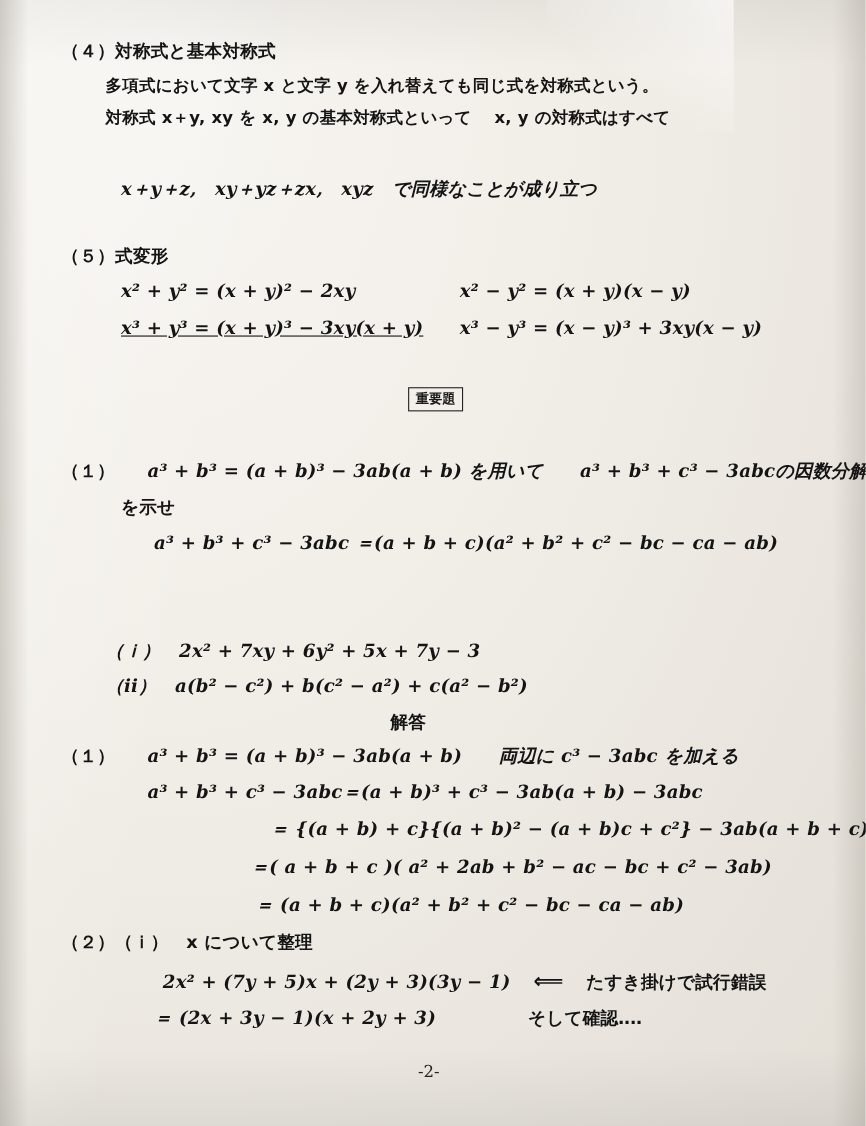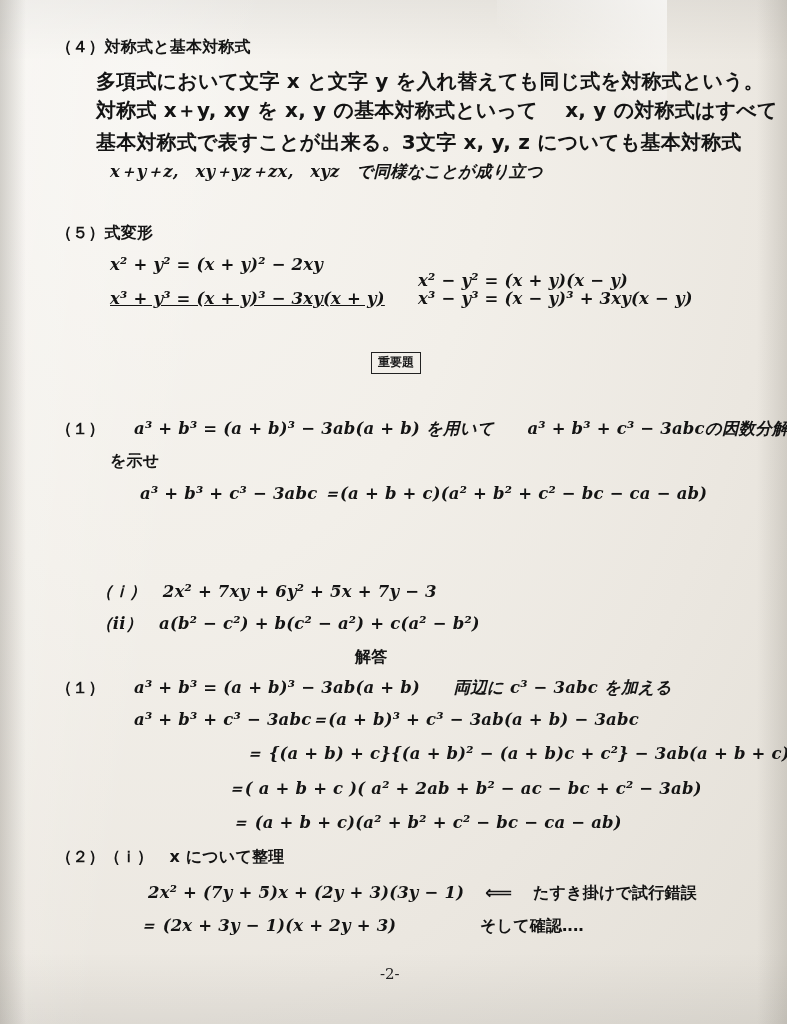--- a/index.html
+++ b/index.html
@@ -74,21 +74,21 @@
   }
   .math {
     font-family: "DejaVu Serif", serif;
     font-style: italic;
     font-weight: 600;
     font-size: 16.5px;
   }
   .mix {
     font-family: "DejaVu Sans", sans-serif;
     font-weight: 600;
-    font-size: 20px;
+    font-size: 15px;
   }
   .boxed {
     position: absolute;
     font-family: "DejaVu Sans", sans-serif;
     font-weight: 700;
     font-size: 12px;
     border: 1.4px solid #222;
     padding: 1px 6px 2px 6px;
   }
   .pagenum {
@@ -114,28 +114,27 @@
 <div class="crease"></div>
 
 <div class="content">
 
   <div class="line jp" style="left:56px; top:38px;">（４）対称式と基本対称式</div>
 
   <div class="line mix" style="left:96px; top:70px;">多項式において文字 x と文字 y を入れ替えても同じ式を対称式という。</div>
 
   <div class="line mix" style="left:96px; top:99px;">対称式 x＋y, xy を x, y の基本対称式といって　 x, y の対称式はすべて</div>
 
-  <div class="line mix" style="left:96px; top:131px;">基本対称式で表すことが出来る。3文字 x, y, z についても基本対称式</div>
 
   <div class="line math" style="left:110px; top:163px;">x＋y＋z,　xy＋yz＋zx,　xyz　で同様なことが成り立つ</div>
 
   <div class="line jp" style="left:56px; top:224px;">（５）式変形</div>
 
   <div class="line math" style="left:110px; top:256px;">x² + y² = (x + y)² − 2xy</div>
-  <div class="line math" style="left:418px; top:272px;">x² − y² = (x + y)(x − y)</div>
+  <div class="line math" style="left:418px; top:256px;">x² − y² = (x + y)(x − y)</div>
 
   <div class="line math" style="left:110px; top:290px;text-decoration:underline;">x³ + y³ = (x + y)³ − 3xy(x + y)</div>
   <div class="line math" style="left:418px; top:290px;font-style:italic;">x³ − y³ = (x − y)³ + 3xy(x − y)</div>
 
   <div class="boxed" style="left:371px; top:352px;">重要題</div>
 
   <div class="line jp" style="left:56px; top:420px;">（１）</div>
   <div class="line math" style="left:134px; top:420px;">a³ + b³ = (a + b)³ − 3ab(a + b) を用いて　　a³ + b³ + c³ − 3abcの因数分解</div>
   <div class="line jp" style="left:110px; top:452px;">を示せ</div>
   <div class="line math" style="left:140px; top:485px;">a³ + b³ + c³ − 3abc ＝(a + b + c)(a² + b² + c² − bc − ca − ab)</div>

